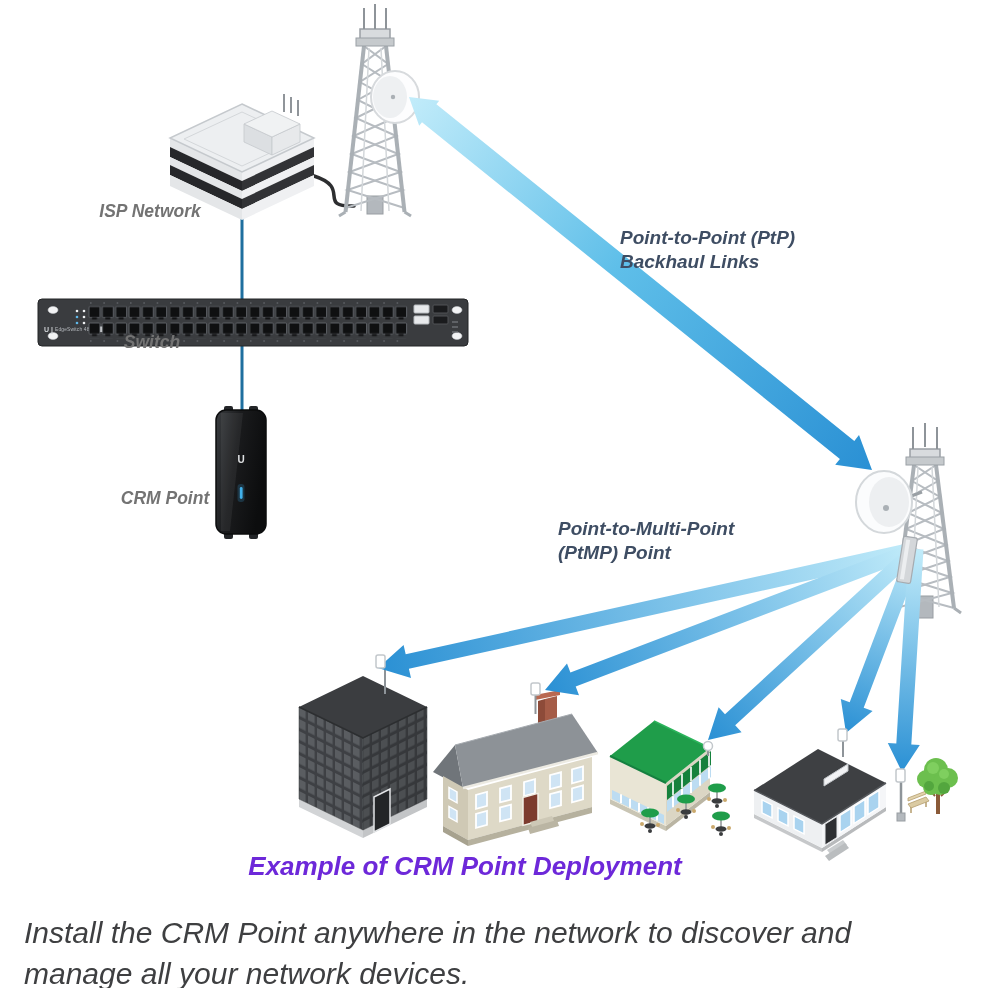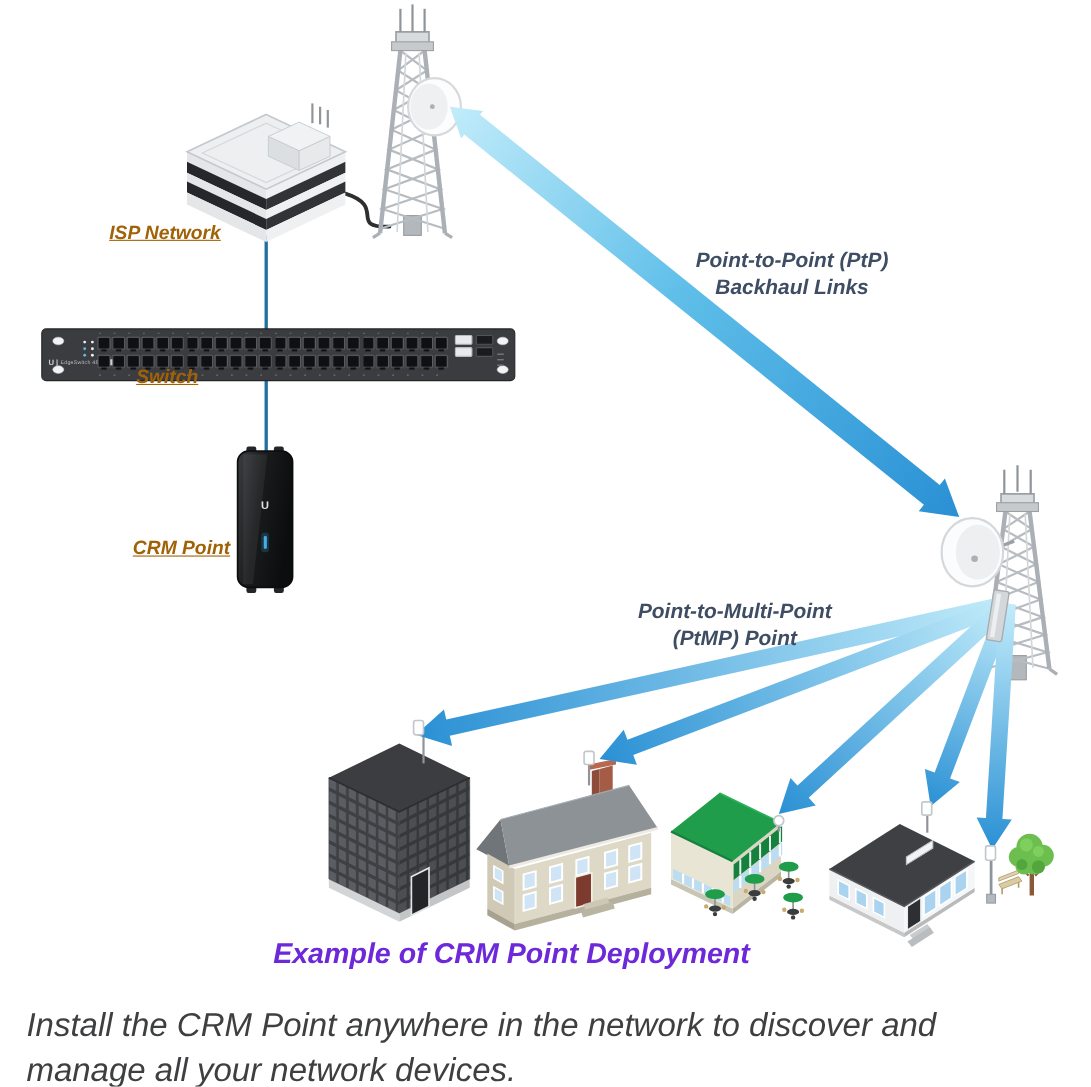--- a/index.html
+++ b/index.html
@@ -1,22 +1,22 @@
 <!DOCTYPE html>
 <html><head>
 <meta charset="utf-8">
 <style>
   html,body{margin:0;padding:0;background:#ffffff;}
   #stage{position:relative;width:992px;height:988px;background:#ffffff;overflow:hidden;
          font-family:"Liberation Sans", sans-serif;}
   #diagram-svg{position:absolute;left:0;top:0;}
-  .lbl{position:absolute;font-style:italic;font-weight:600;color:#a16207;
-       font-size:17.5px;text-align:center;line-height:1.2;text-decoration:underline;}
+  .lbl{position:absolute;font-style:italic;font-weight:600;color:#737373;
+       font-size:17.5px;text-align:center;line-height:1.2;}
   .linklbl{position:absolute;font-style:italic;font-weight:600;color:#3e4d63;
-       font-size:19px;text-align:center;line-height:1.25;}
+       font-size:19px;line-height:1.25;}
   .title{position:absolute;left:160px;top:851px;width:610px;text-align:center;
        font-style:italic;font-weight:600;font-size:26px;color:#6d28d9;}
   .caption{position:absolute;left:24px;top:912px;width:905px;
        font-style:italic;font-weight:500;font-size:30px;line-height:1.38;color:#3e3f41;}
 </style>
 </head>
 <body>
 
 <div id="stage">
 
@@ -372,21 +372,21 @@
 </svg>
 
 <div class="lbl" style="left:70px;top:201px;width:160px;">ISP Network</div>
 <div class="lbl" style="left:72px;top:332px;width:160px;">Switch</div>
 <div class="lbl" style="left:85px;top:452px;width:160px;margin-top:36px;">CRM Point</div>
 
 <div class="linklbl" style="left:620px;top:226px;width:200px;">
   <div>Point-to-Point (PtP)</div>
   <div>Backhaul Links</div>
 </div>
-<div class="linklbl" style="left:558px;top:517px;width:220px;margin-top:28px;">
+<div class="linklbl" style="left:558px;top:517px;width:220px;">
   <div>Point-to-Multi-Point</div>
   <div>(PtMP) Point</div>
 </div>
 
 <div class="title">Example of CRM Point Deployment</div>
 <div class="caption">Install the CRM Point anywhere in the network to discover and manage all your network devices.</div>
 
 </div>
 
 </body></html>

